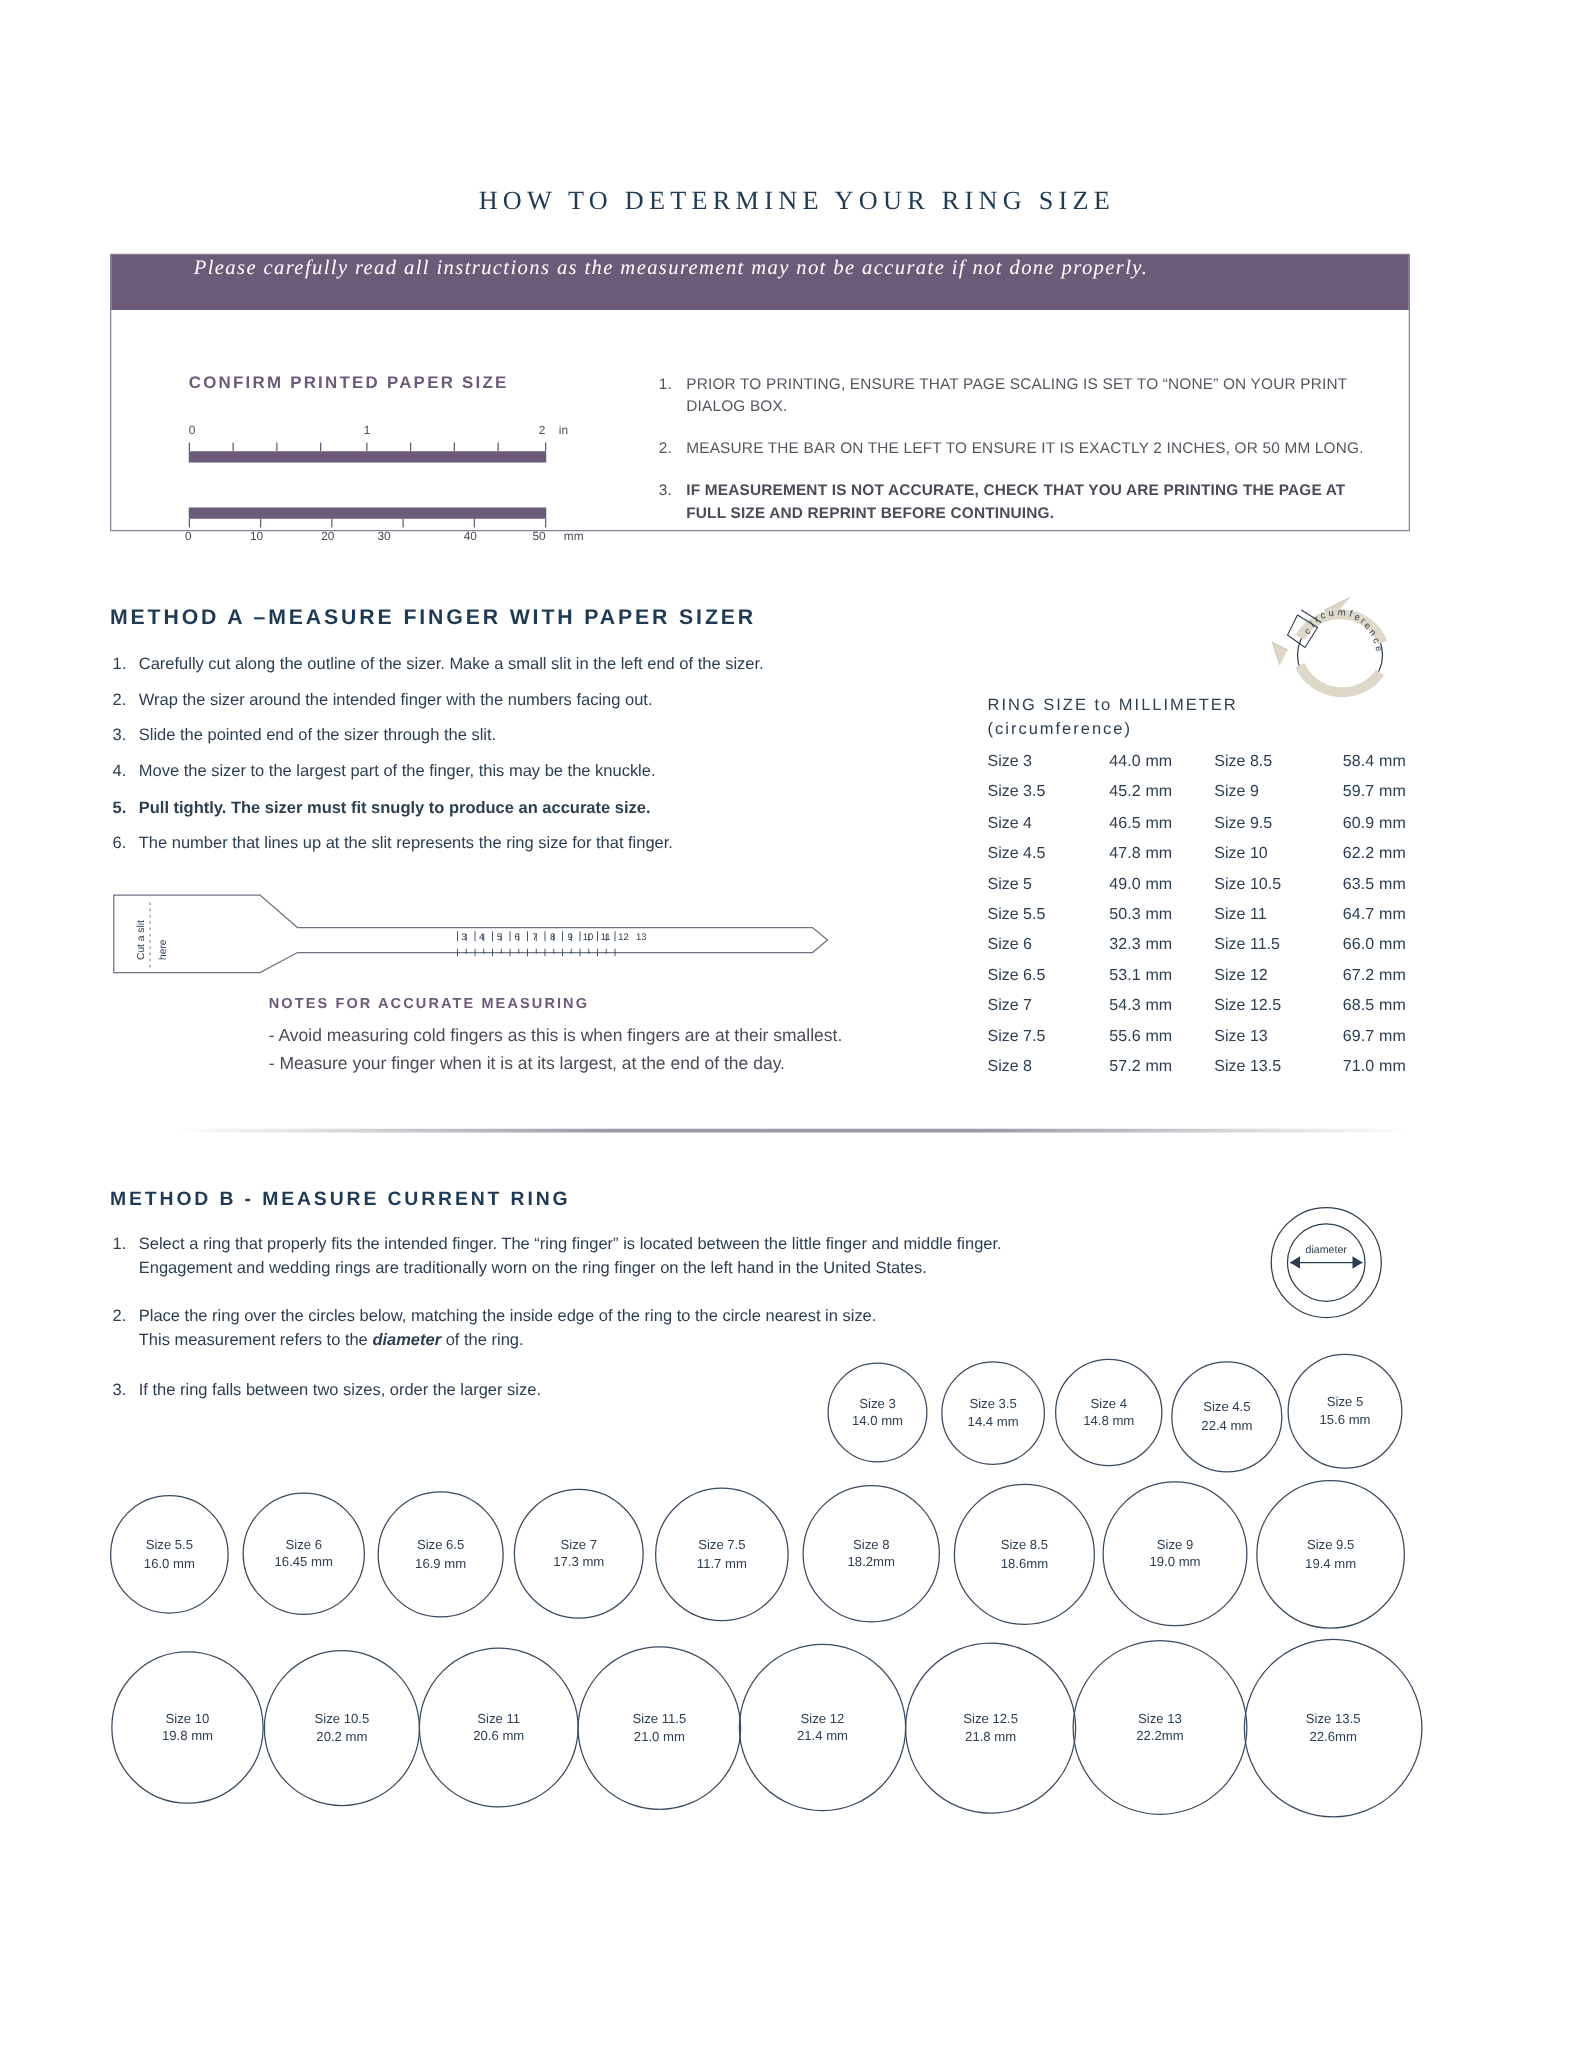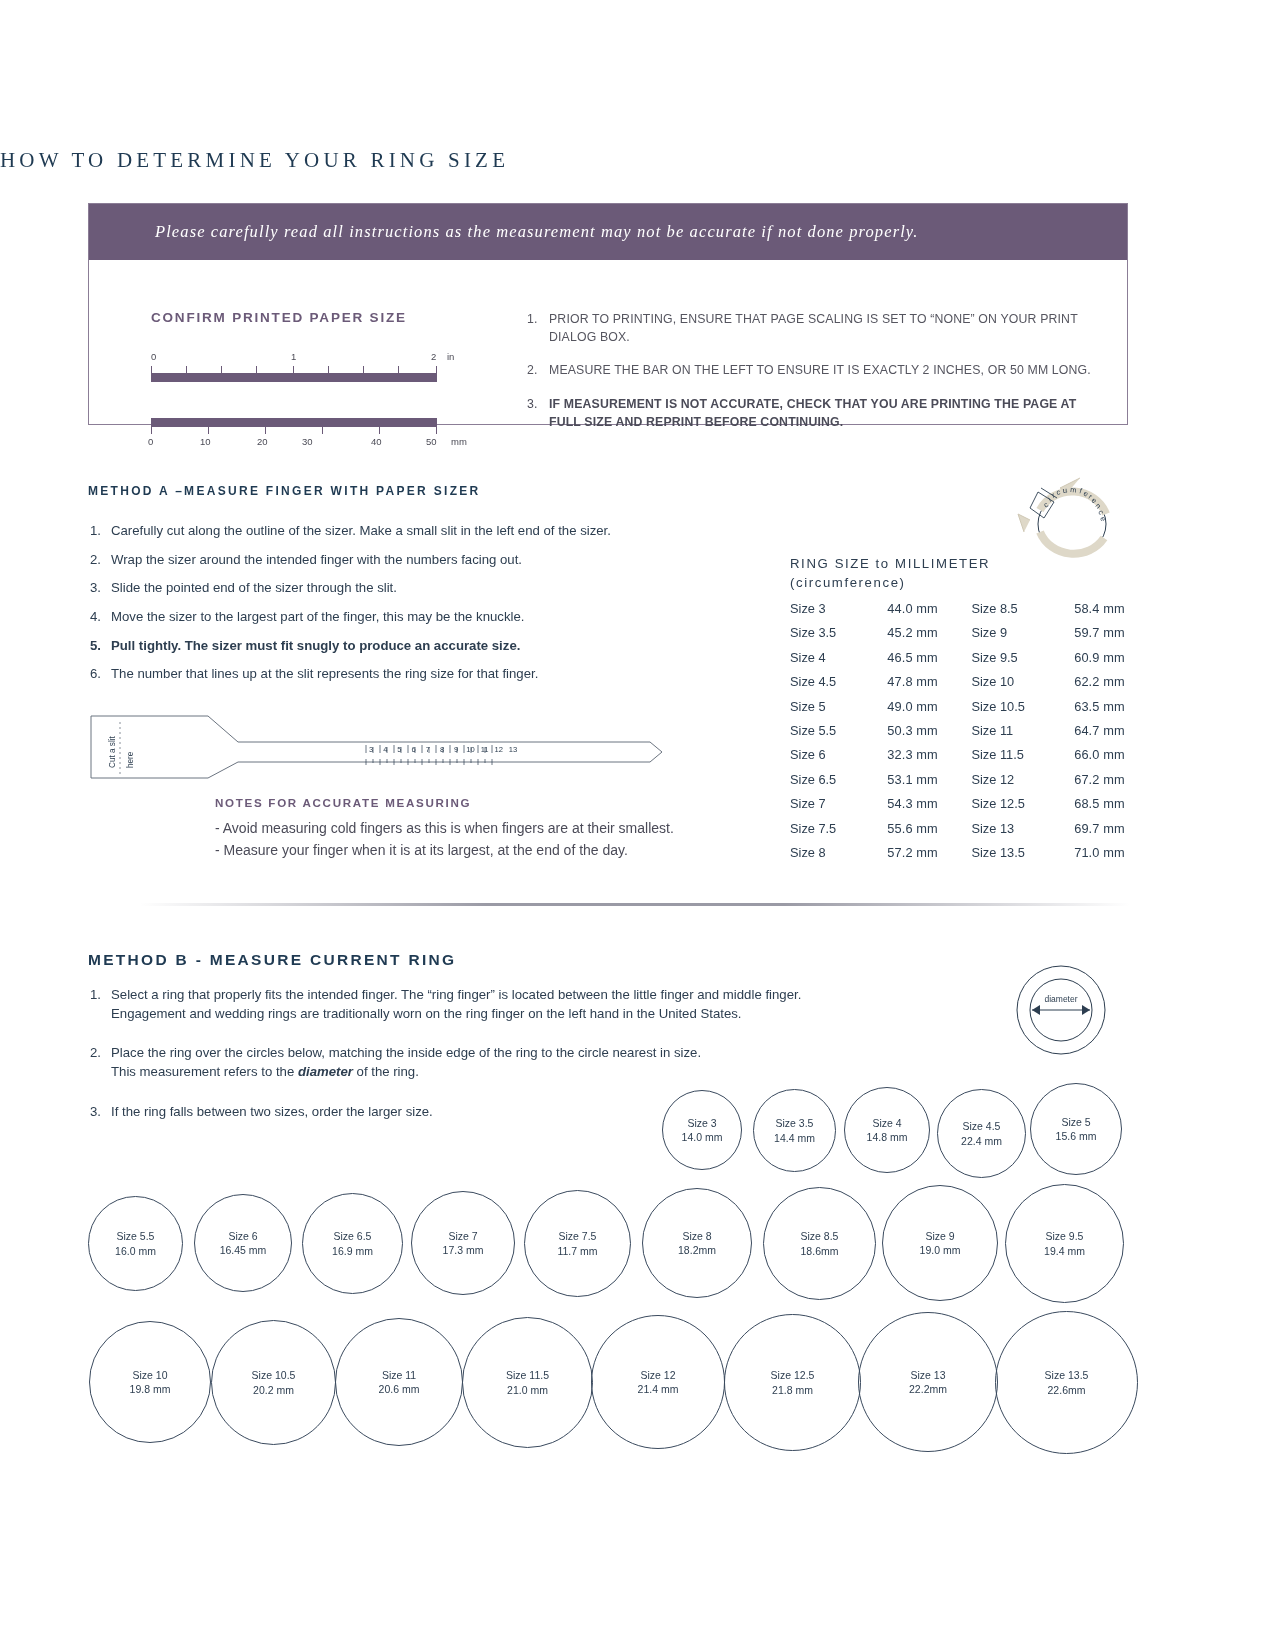--- a/index.html
+++ b/index.html
@@ -12,40 +12,40 @@
     position: relative;
     overflow: hidden;
   }
   .page { position: relative; width: 1275px; height: 1650px; }
 
   
   .main-title {
     position: absolute;
     top: 148px;
     left: 0; right: 0;
-    text-align: left;
+    text-align: center;
     font-family: "Liberation Serif", serif;
     font-size: 21px;
     letter-spacing: 4.2px;
     color: #1f3a52;
     font-weight: 400;
   }
 
   
   .confirm-box {
     position: absolute;
     left: 88px; top: 203px;
     width: 1040px; height: 222px;
     border: 1px solid #8b7d96;
     background: #fff;
   }
   .confirm-banner {
-    height: 56px;
+    height: 44px;
     background: #6b5a78;
-    display: flex; align-items: center;
+    display: flex; 
   }
   .confirm-banner span {
     font-family: "Liberation Serif", serif;
     font-style: italic;
     font-size: 16.5px;
     color: #ffffff;
     letter-spacing: 1.1px;
     padding-left: 66px;
   }
   .confirm-body { display: flex; padding-top: 26px; margin-top: 24px; }
@@ -94,21 +94,21 @@
     line-height: 1.48;
   }
   .step-list li .num { width: 22px; flex: none; }
   .step-list li.bold { color: #4b4b58; font-weight: bold; }
   .step-list li.bold .num { font-weight: normal; }
 
   
   .method-a-head {
     position: absolute;
     left: 88px; top: 484px;
-    font-size: 12px; font-weight: bold;
+    font-size: 17px; font-weight: bold;
     letter-spacing: 2.3px;
     color: #1f3a52;
   }
   .method-a-list {
     position: absolute;
     left: 90px; top: 522px;
     width: 640px;
     list-style: none;
   }
   .method-a-list li {

